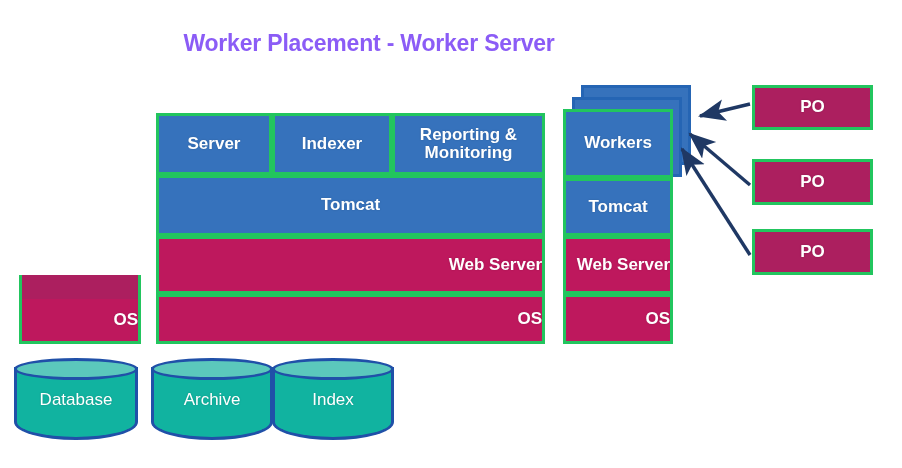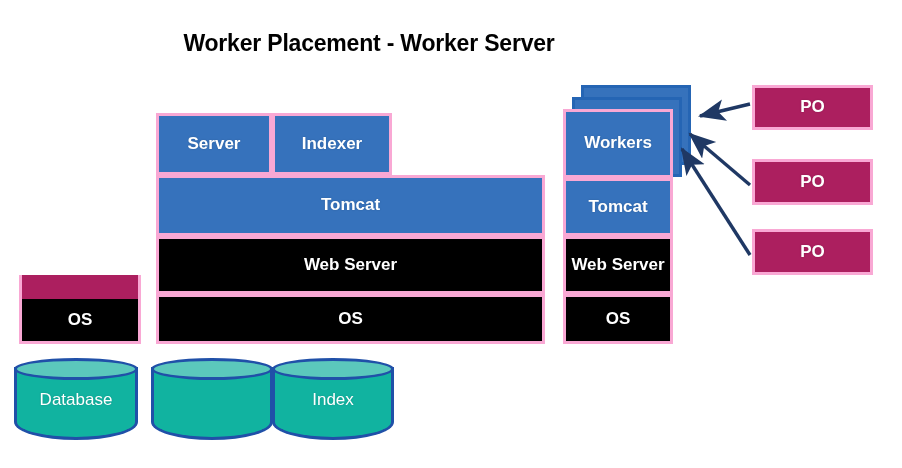--- a/index.html
+++ b/index.html
@@ -3,33 +3,33 @@
 <meta charset="utf-8">
 <style>
   html,body{margin:0;padding:0;background:#ffffff;}
   body{width:902px;height:468px;position:relative;overflow:hidden;
        font-family:"Liberation Sans",sans-serif;-webkit-font-smoothing:antialiased;}
 
   #diagram{position:absolute;inset:0;}
 
   .title{
     position:absolute;left:0;top:30px;width:738px;text-align:center;
-    font-size:23px;font-weight:bold;color:#000000;letter-spacing:-0.2px;
+    font-size:23px;font-weight:bold;color:#8b5cf6;letter-spacing:-0.2px;
   }
 
   
   .box{
     position:absolute;box-sizing:border-box;
-    border:3px solid #f9a8d4;
+    border:3px solid #22c55e;
     display:flex;align-items:center;justify-content:center;text-align:center;
     color:#ffffff;font-weight:bold;font-size:17px;line-height:1.08;
     text-shadow:0 0 2px rgba(0,0,0,.18);
   }
   .magenta{background:#ac1f5f;}
-  .teal{background:#000000;}
+  .teal{background:#be185d;justify-content:flex-end;}
   .blue{background:#3672bc;}
 
   
   .cyl{position:absolute;box-sizing:border-box;}
   .cyl .body{
     position:absolute;left:0;right:0;top:9px;bottom:0;
     background:#11b3a0;border:3px solid #2050a8;border-top:none;
     border-radius:0 0 50% 50%/0 0 18px 18px;
     box-sizing:border-box;
   }
@@ -71,34 +71,38 @@
     <div class="top"></div>
     <div class="lbl">Database</div>
   </div>
 
   <div class="box blue" style="left:156px;top:113px;width:116px;height:62px;">
     <span>Server</span>
   </div>
   <div class="box blue" style="left:272px;top:113px;width:120px;height:62px;">
     <span>Indexer</span>
   </div>
+  <div class="box blue" style="left:392px;top:113px;width:153px;height:62px;">
+    <span>Reporting &amp; Monitoring</span>
+  </div>
 
   <div class="box blue" style="left:156px;top:175px;width:389px;height:61px;">
     <span>Tomcat</span>
   </div>
   <div class="box teal" style="left:156px;top:236px;width:389px;height:58px;">
     <span>Web Server</span>
   </div>
   <div class="box teal" style="left:156px;top:294px;width:389px;height:50px;">
     <span>OS</span>
   </div>
 
   <div class="cyl" style="left:151px;top:358px;width:122px;height:82px;">
     <div class="body"></div>
     <div class="top"></div>
+    <div class="lbl">Archive</div>
   </div>
   <div class="cyl" style="left:272px;top:358px;width:122px;height:82px;">
     <div class="body"></div>
     <div class="top"></div>
     <div class="lbl">Index</div>
   </div>
 
   <div class="stack-card" style="left:581px;top:85px;width:110px;height:80px;"></div>
   <div class="stack-card" style="left:572px;top:97px;width:110px;height:80px;"></div>
 

